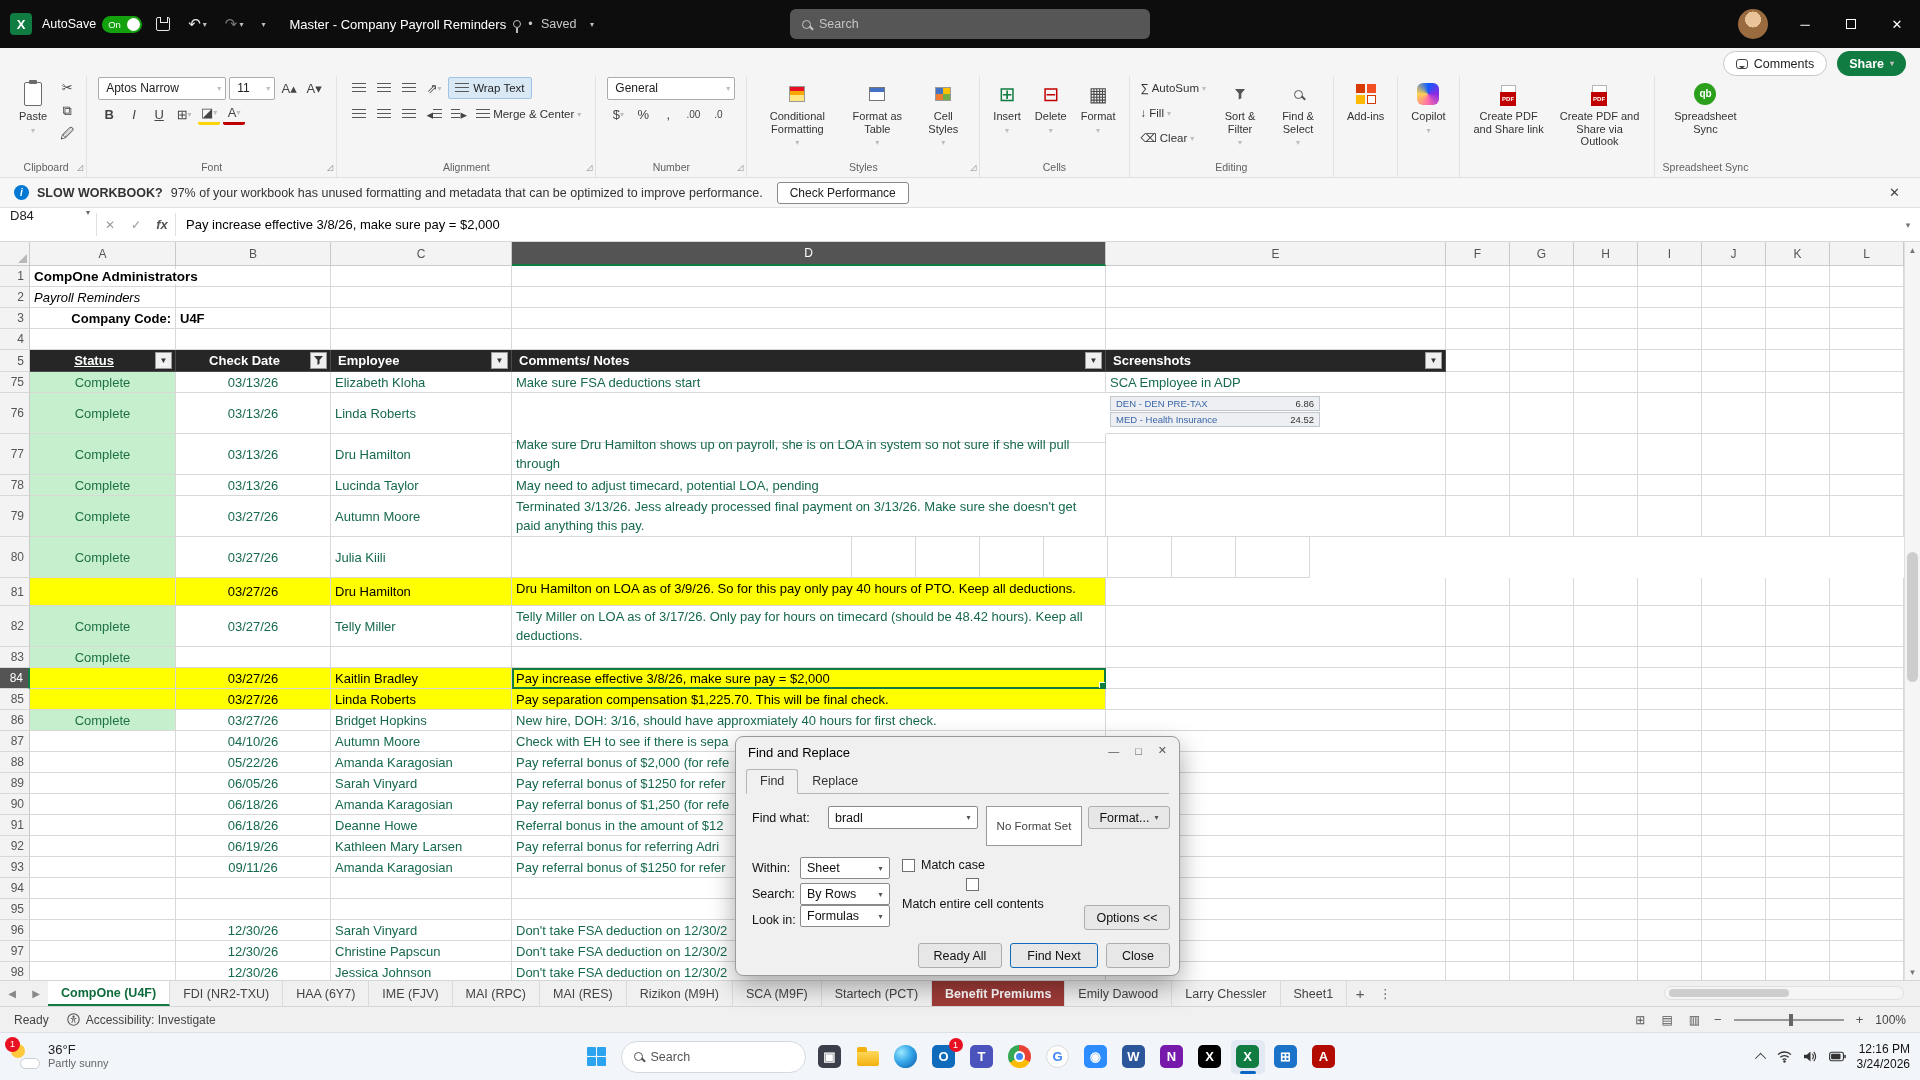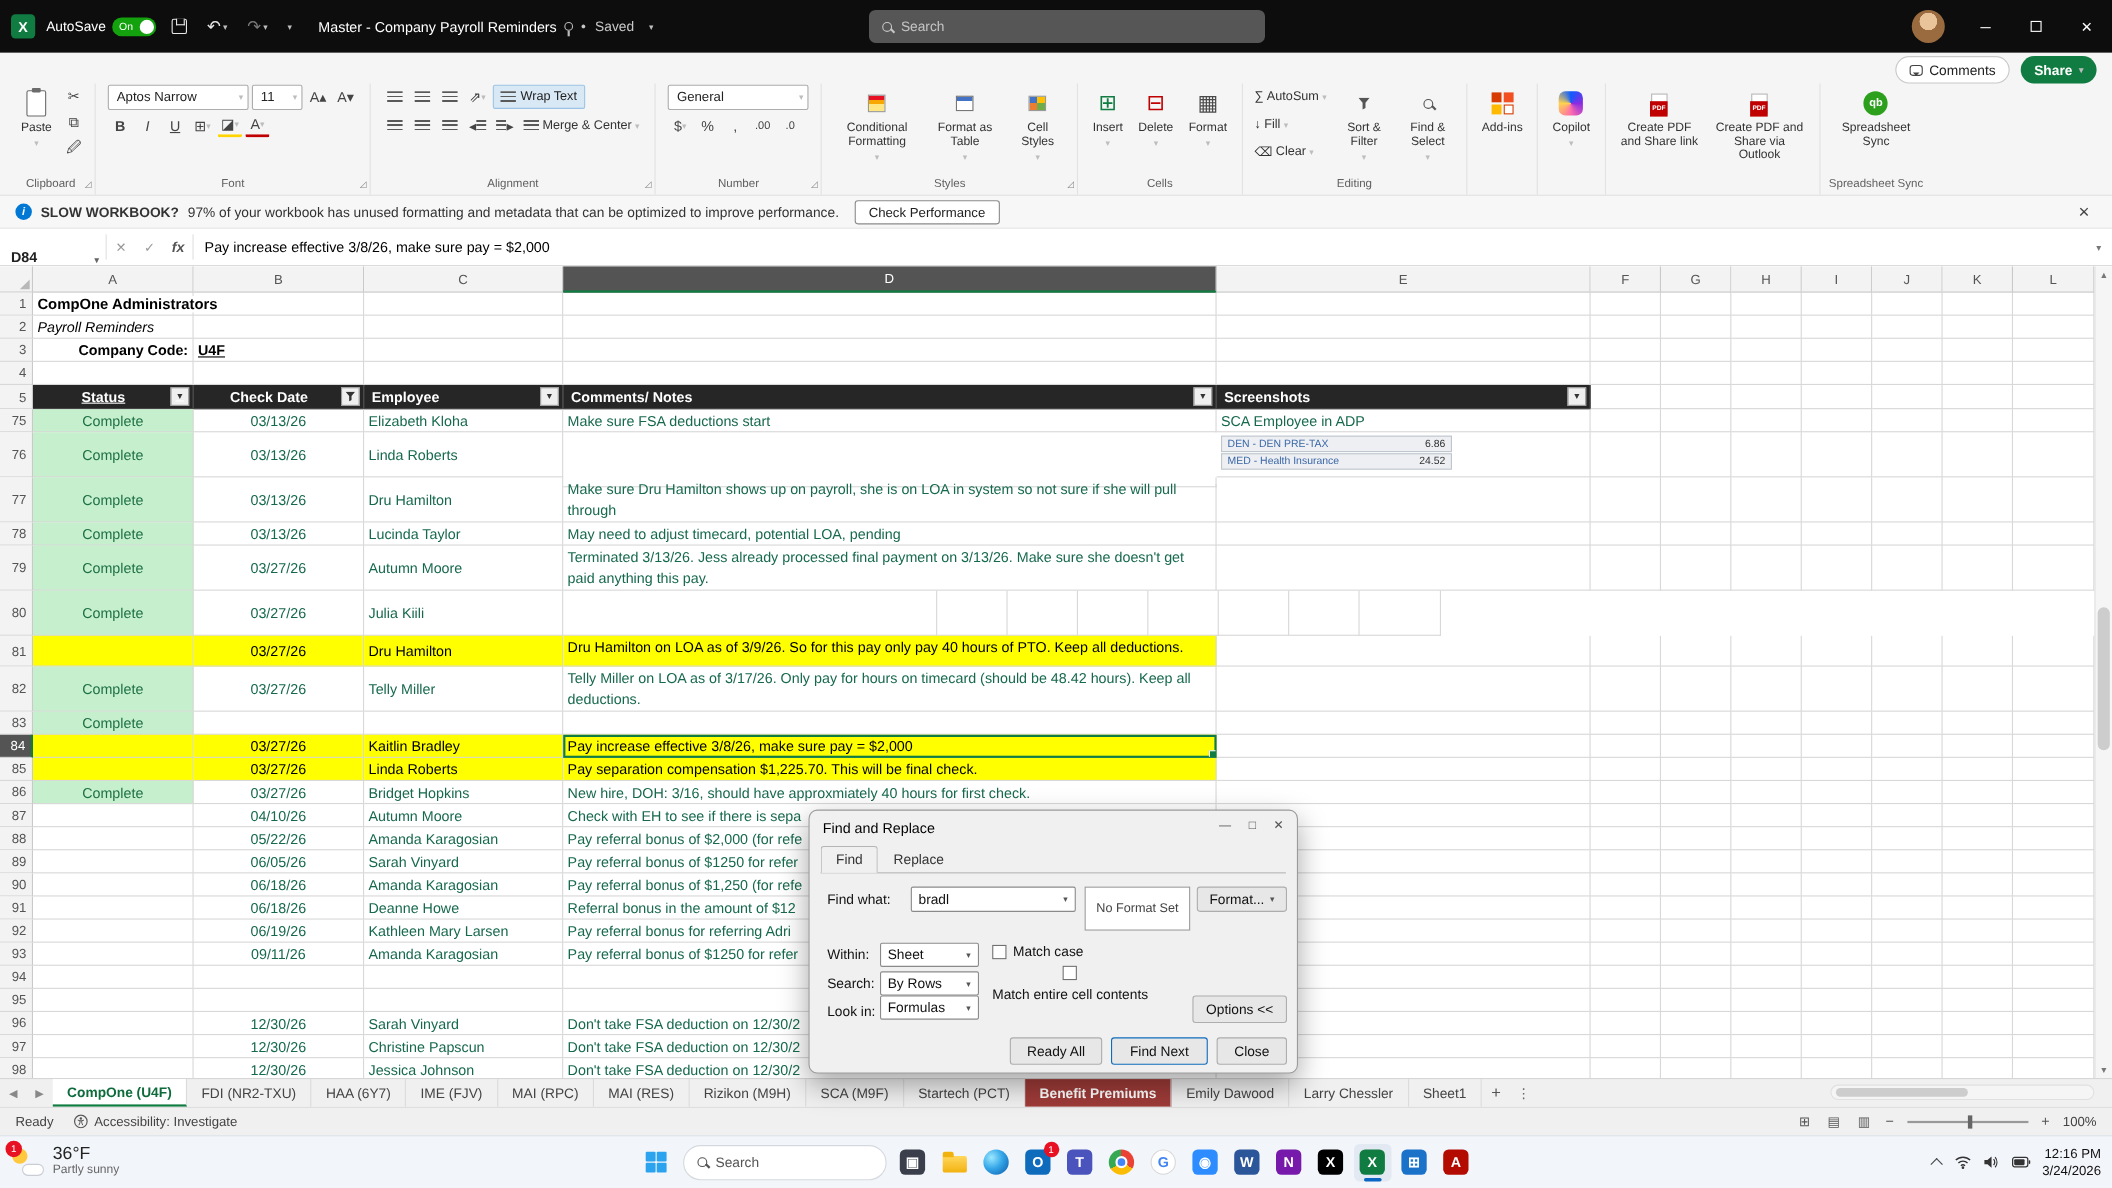--- a/index.html
+++ b/index.html
@@ -85,21 +85,21 @@
   .warnbar{height:30px;background:#F7F7F7;border-bottom:1px solid #E1E1E1;display:flex;align-items:center;gap:8px;
     padding:0 14px;font-size:12.5px;color:#333;}
   .info-ic{width:15px;height:15px;border-radius:50%;background:#0078D4;color:#fff;font-size:10px;font-style:italic;
     font-weight:bold;display:flex;align-items:center;justify-content:center;flex:0 0 auto;}
   .warn-title{font-weight:bold;}
   .btn-perf{border:1px solid #8a8a8a;background:#fff;border-radius:3px;padding:3px 12px;font-size:12px;color:#222;margin-left:6px;}
   .warn-close{margin-left:auto;color:#444;font-size:13px;padding:0 6px;}
 
   
   .fbar{height:34px;background:#fff;border-bottom:1px solid #D8D8D8;display:flex;align-items:stretch;}
-  .namebox{width:96px;display:flex;align-items:flex-end;padding:0 6px 0 10px;font-size:13px;color:#222;gap:auto;font-weight:bold;}
+  .namebox{width:96px;display:flex;align-items:flex-start;padding:0 6px 0 10px;font-size:13px;color:#222;gap:auto;}
   .namebox .darr{margin-left:auto;font-size:8px;color:#666;}
   .fdiv{width:1px;background:#E0E0E0;margin:5px 0;}
   .f-ic{width:26px;display:flex;align-items:center;justify-content:center;color:#9a9a9a;font-size:12px;}
   .fx{font-style:italic;font-weight:bold;color:#555;font-size:13px;}
   .f-text{flex:1;display:flex;align-items:center;padding:0 10px;font-size:13px;color:#000;}
   .f-exp{width:24px;display:flex;align-items:center;justify-content:center;color:#777;font-size:9px;}
 
   
   .gridwrap{height:738px;position:relative;background:#fff;overflow:hidden;}
   .colheads{display:flex;height:24px;}
@@ -187,21 +187,21 @@
 
   
   .taskbar{height:48px;background:#F2F5FA;border-top:1px solid #DDE1E6;position:relative;display:flex;
     align-items:center;justify-content:center;}
   .weather{position:absolute;left:10px;display:flex;align-items:center;gap:8px;}
   .wx-icon{width:30px;height:30px;position:relative;}
   .wx-sun{position:absolute;left:1px;top:2px;width:14px;height:14px;border-radius:50%;background:#FFC83D;}
   .wx-cloud{position:absolute;right:0;bottom:3px;width:20px;height:11px;border-radius:6px;background:#fff;border:1px solid #C9CDD3;}
   .wx-badge{position:absolute;left:-5px;top:-5px;width:15px;height:15px;border-radius:50%;background:#E81123;color:#fff;
     font-size:9px;display:flex;align-items:center;justify-content:center;z-index:2;}
-  .wx-temp{font-size:16px;color:#222;line-height:14px;}
+  .wx-temp{font-size:13px;color:#222;line-height:14px;}
   .wx-desc{font-size:11px;color:#666;line-height:13px;}
   .centerblock{display:flex;align-items:center;gap:7px;}
   .start{width:34px;height:34px;display:flex;align-items:center;justify-content:center;border-radius:5px;}
   .startlogo{display:grid;grid-template-columns:9px 9px;grid-template-rows:9px 9px;gap:1.6px;}
   .startlogo i{background:#2BA3EF;border-radius:1px;}
   .tk-search{width:185px;height:32px;border-radius:16px;background:#fff;border:1px solid #D5D9DE;display:flex;
     align-items:center;gap:8px;padding:0 12px;color:#555;font-size:12.5px;}
   .tk-search .mag{border-color:#555;}
   .tk-search .mag:after{background:#555;}
   .tk-app{width:34px;height:34px;border-radius:5px;display:flex;align-items:center;justify-content:center;position:relative;}
@@ -595,21 +595,21 @@
           <div class="cell" style="width: 64px;"></div>
           <div class="cell" style="width: 64px;"></div>
           <div class="cell" style="width: 64px;"></div>
           <div class="cell" style="width: 64px;"></div>
           <div class="cell" style="width: 64px;"></div>
           <div class="cell" style="width: 74px;"></div>
         </div>
         <div class="g-row" style="height: 21px;">
           <div class="row-h">3</div>
           <div class="cell ov right" style="width: 146px; font-weight: bold; color: rgb(0, 0, 0);">Company Code:</div>
-          <div class="cell" style="width: 155px; font-weight: bold; color: rgb(0, 0, 0); text-decoration: underline;">U4F</div>
+          <div class="cell" style="width: 155px; font-weight: bold; color: rgb(0, 0, 0);">U4F</div>
           <div class="cell" style="width: 181px;"></div>
           <div class="cell" style="width: 594px;"></div>
           <div class="cell" style="width: 340px;"></div>
           <div class="cell" style="width: 64px;"></div>
           <div class="cell" style="width: 64px;"></div>
           <div class="cell" style="width: 64px;"></div>
           <div class="cell" style="width: 64px;"></div>
           <div class="cell" style="width: 64px;"></div>
           <div class="cell" style="width: 64px;"></div>
           <div class="cell" style="width: 74px;"></div>

